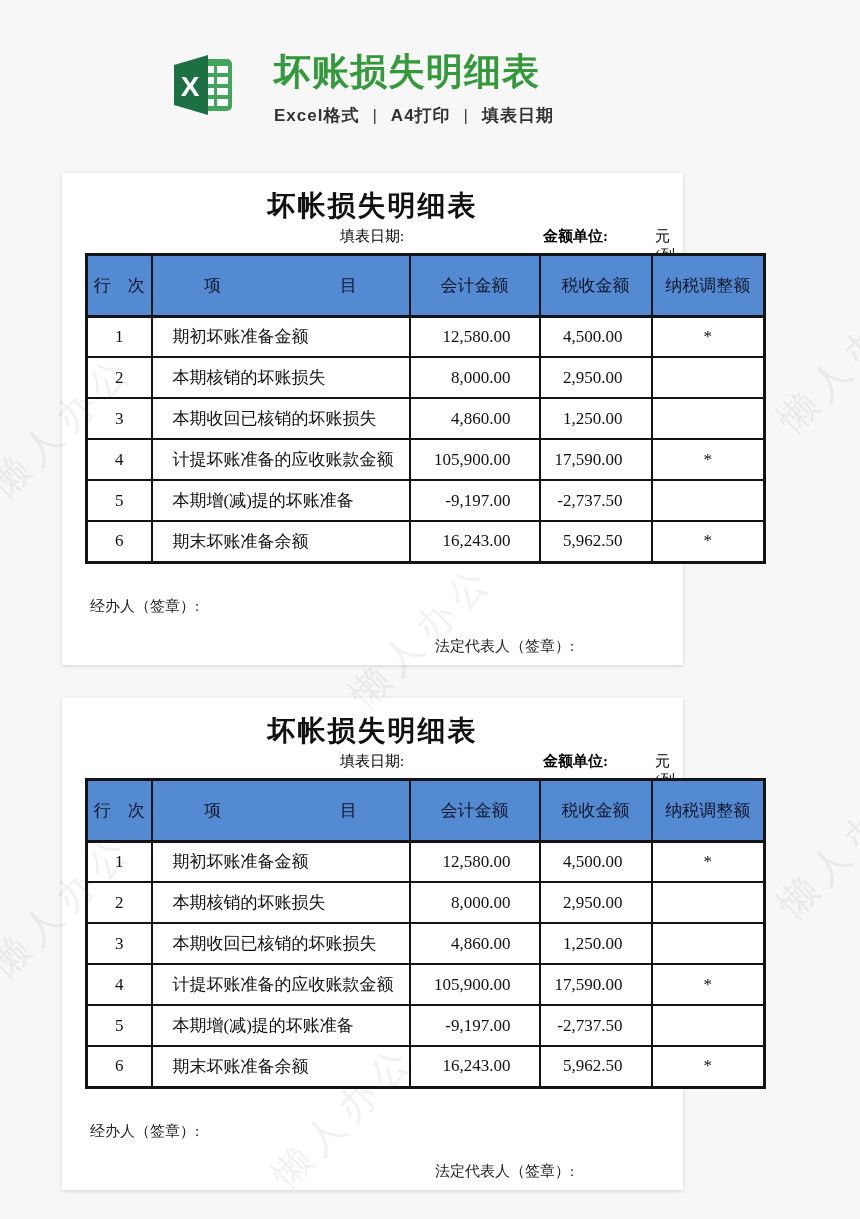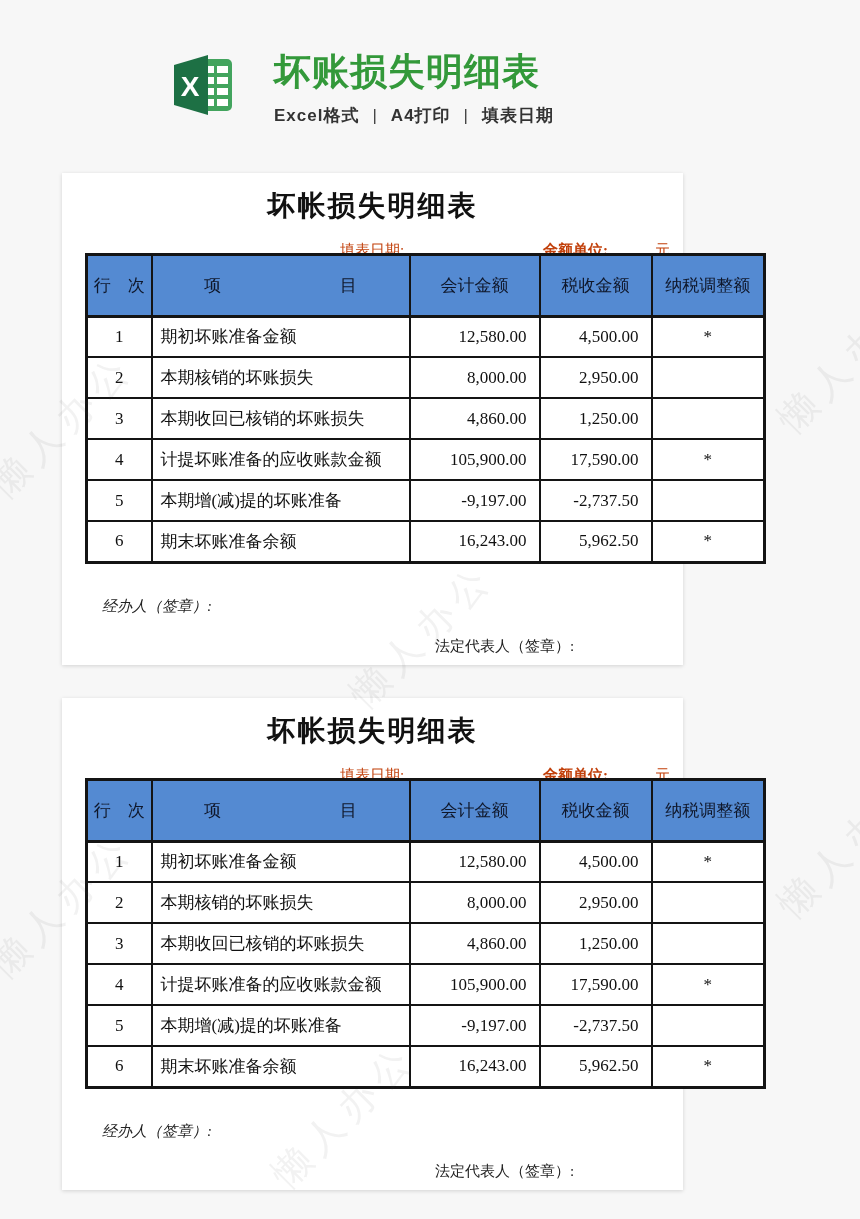--- a/index.html
+++ b/index.html
@@ -67,22 +67,22 @@
   .card-title{
     padding-top:14px;
     text-align:center;
     font-size:28px;
     font-weight:bold;
     color:#111;
     letter-spacing:2px;
   }
   .meta{
     position:absolute;
-    top:68px;left:0;right:0;height:22px;
-    font-size:15px;color:#c2410c;
+    top:54px;left:0;right:0;height:22px;
+    font-size:15px;color:#000000;
   }
   .meta .date-label{position:absolute;left:278px;}
   .meta .unit-label{position:absolute;left:481px;font-weight:bold;}
   .meta .unit-value{position:absolute;left:568px;margin-left:25px;}
 
   
   table.sheet{
     position:absolute;
     top:80px;left:23px;
     width:678px;
@@ -103,31 +103,31 @@
     background:var(--blue);
     color:#0f172a;
     font-weight:normal;
     font-size:17px;
     height:62px;
     text-align:center;
     border-bottom:3px solid var(--line);
   }
   table.sheet td{height:41px;font-size:17px;background:#fff;}
   td.cell-no{text-align:center;}
-  td.cell-item{text-align:left;padding-left:8px;font-size:16px;border-radius:6px;}
-  td.num{text-align:right;padding-right:12px;}
+  td.cell-item{text-align:left;padding-left:20px;font-size:16px;border-radius:6px;}
+  td.num{text-align:right;padding-right:28px;}
   td.cell-adj{text-align:center;font-size:18px;}
   td.neg{color:var(--red);}
 
   .card-footer{
     position:absolute;
     top:424px;left:0;right:0;height:22px;
     font-size:15px;color:#222;
   }
-  .card-footer .operator{position:absolute;left:40px;font-style:italic;}
+  .card-footer .operator{position:absolute;left:28px;}
   .card-footer .legal-rep{position:absolute;left:373px;margin-top:40px;}
 
   
   .wm{
     position:absolute;
     z-index:10;
     pointer-events:none;
     font-family:"Liberation Serif","DejaVu Serif",serif;
     font-size:38px;
     letter-spacing:8px;

